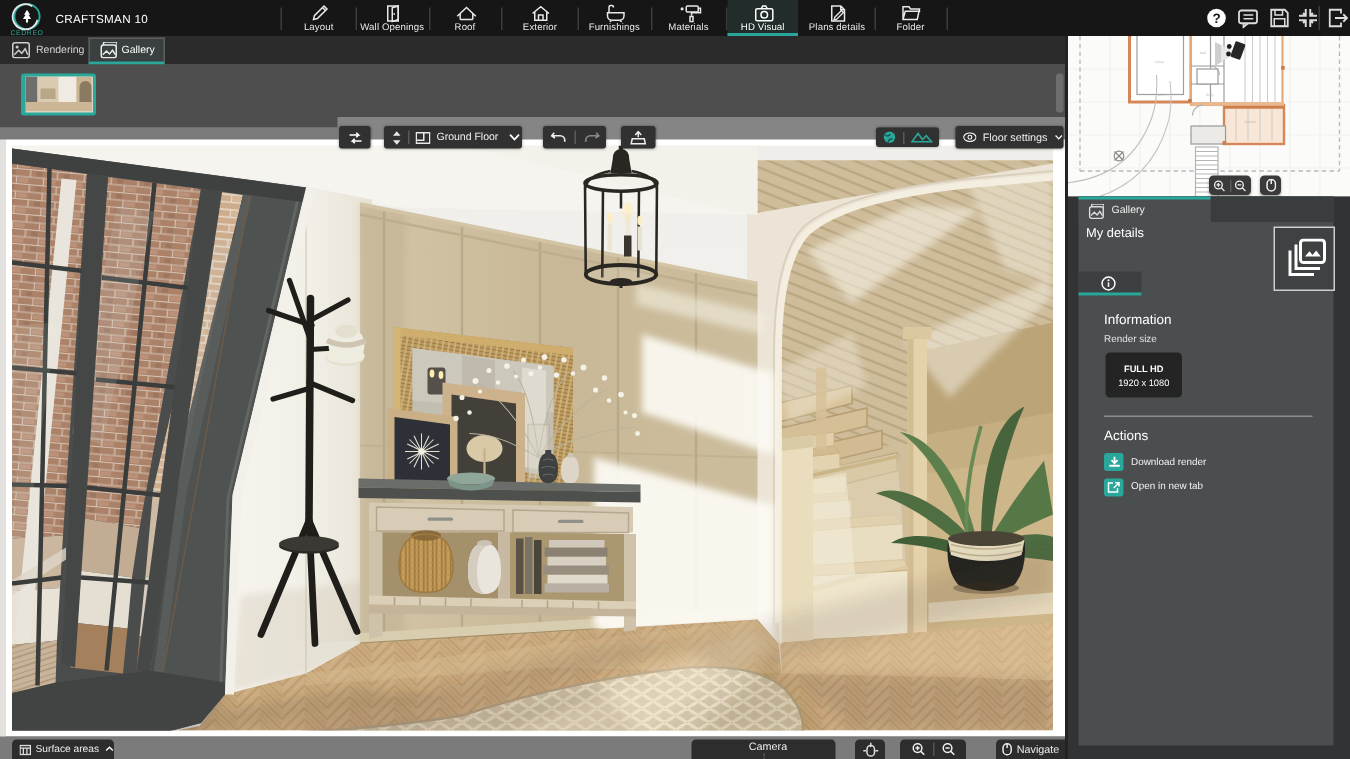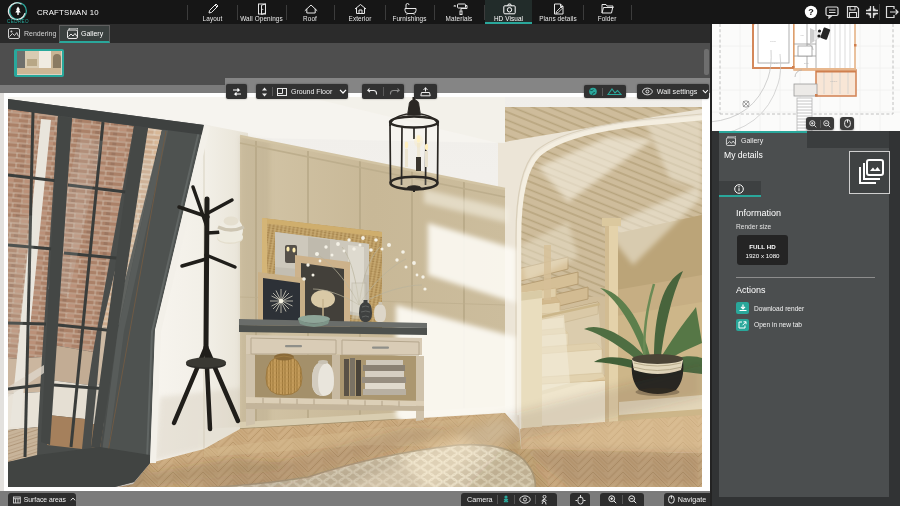--- a/index.html
+++ b/index.html
@@ -634,38 +634,38 @@
   <div style="width:1px;height:8px;background:#5a5a5a;margin:0 4px;"></div>
   <svg width="15" height="9" viewBox="0 0 15 9">
       <path d="M1 7.5 L5 2 L8 6 L10.5 3.5 L14 7.5 Z" fill="none" stroke="#2aa79b" stroke-width="1.1"></path>
     </svg>
 </div>
 <div class="tbtn" style="left:637px;top:84px;width:72px;height:15px;">
   <svg style="margin-left:5px" width="13" height="9" viewBox="0 0 13 9">
       <ellipse cx="6.5" cy="4.5" rx="5.8" ry="4" fill="none" stroke="#fff" stroke-width="1"></ellipse>
       <circle cx="6.5" cy="4.5" r="1.8" fill="none" stroke="#fff" stroke-width="1"></circle>
     </svg>
-  <span style="margin-left:4px;font-size:7.2px;">Wall settings</span>
+  <span style="margin-left:4px;font-size:7.2px;">Floor settings</span>
   <svg style="margin-left:5px" width="8" height="5" viewBox="0 0 8 5">
       <path d="M1 0.8 L4 4 L7 0.8" stroke="#fff" fill="none" stroke-width="1.2"></path>
     </svg>
 </div>
 
 <div class="abs" id="botbar"></div>
 <div class="bbtn" style="left:8px;width:68px;height:13px;">
   <svg style="margin-left:5px" width="9" height="8" viewBox="0 0 9 8">
       <rect x="0.5" y="0.5" width="8" height="7" fill="none" stroke="#ddd"></rect>
       <path d="M0.5 2.5 h8 M3 2.5 v5 M5.8 2.5 v5" stroke="#ddd" fill="none"></path>
     </svg>
   <span style="margin-left:3px;">Surface areas</span>
   <svg style="margin-left:4px" width="7" height="4.5" viewBox="0 0 8 5">
       <path d="M1 4 L4 1 L7 4" stroke="#fff" fill="none" stroke-width="1.2"></path>
     </svg>
 </div>
-<div class="bbtn" style="left:461px;width:96px;">
+<div class="bbtn" style="left:461px;width:96px;flex-direction:column;">
   <span style="margin-left:6px;font-size:7.2px;">Camera</span>
   <div style="width:1px;height:9px;background:#555;margin:0 4px;"></div>
   <svg width="8" height="10" viewBox="0 0 8 10">
       <circle cx="4" cy="2" r="1.6" fill="#2aa79b"></circle>
       <path d="M4 4 v3.5 M4 5 l-2 2 M4 5 l2 2 M2 4.8 q2,-1.4 4,0" stroke="#2aa79b" fill="none" stroke-width="1.1"></path>
     </svg>
   <div style="width:1px;height:9px;background:#555;margin:0 4px;"></div>
   <svg width="12" height="9" viewBox="0 0 12 9">
       <ellipse cx="6" cy="4.5" rx="5.2" ry="3.6" fill="none" stroke="#ddd"></ellipse>
       <circle cx="6" cy="4.5" r="1.6" fill="none" stroke="#ddd"></circle>

